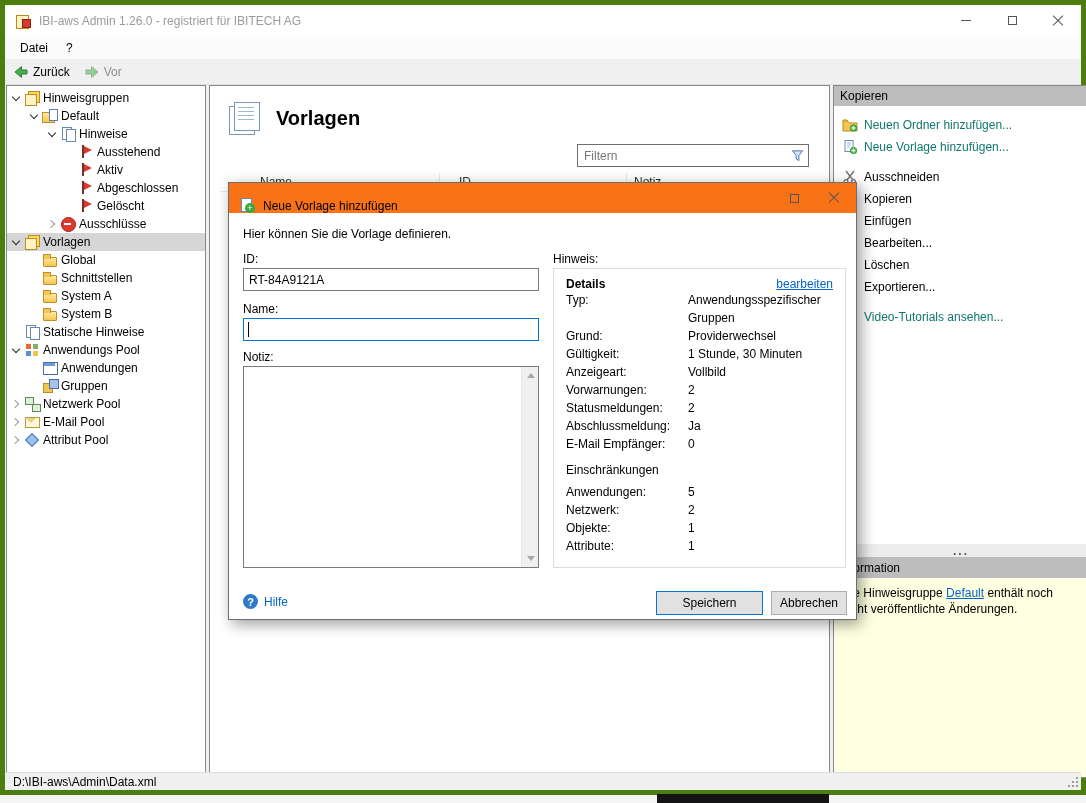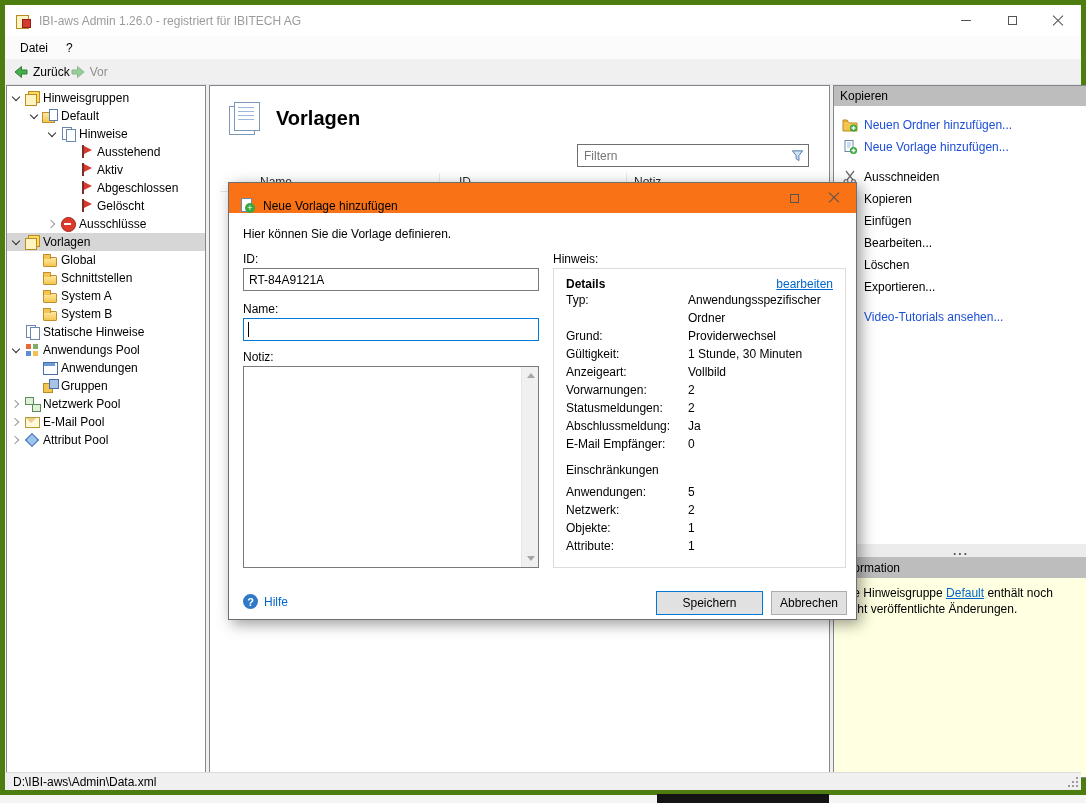--- a/index.html
+++ b/index.html
@@ -19,21 +19,21 @@
   .glyph-min{width:10px;height:1px;background:#555}
   .glyph-max{width:9px;height:9px;border:1px solid #555}
   .glyph-x{position:relative;width:12px;height:12px}
   .glyph-x::before,.glyph-x::after{content:"";position:absolute;left:-1px;top:5px;width:14px;height:1px;background:#555}
   .glyph-x::before{transform:rotate(45deg)}
   .glyph-x::after{transform:rotate(-45deg)}
 
   .menubar{height:23px;background:#fbfbfb;display:flex;align-items:center;padding-left:6px;flex:0 0 23px}
   .menu-item{padding:3px 9px}
 
-  .toolbar{height:26px;background:#f0f0f0;border-bottom:1px solid #e2e2e2;display:flex;align-items:center;padding-left:8px;flex:0 0 26px}
+  .toolbar{height:26px;background:#f0f0f0;border-bottom:1px solid #e2e2e2;display:flex;align-items:center;padding-left:8px;gap:14px;flex:0 0 26px}
   .tool-btn{display:flex;align-items:center;gap:4px}
   .tool-btn.disabled{opacity:.95}
   .tool-btn.disabled svg{opacity:.55}
   .tool-btn.disabled .tool-label{color:#8a8a8a}
 
   .main{flex:1;position:relative;background:#f0f0f0}
   .panel{position:absolute;top:0;height:693px;background:#fff;border:1px solid #828790}
   .nav-panel{left:1px;width:200px}
   .center-panel{left:204px;width:621px}
   .right-panel{left:828px;width:256px}
@@ -84,21 +84,21 @@
   .filter-input::placeholder{color:#767676}
   .filter-icon{width:22px;display:flex;justify-content:center;align-items:center}
   .thead{position:absolute;left:10px;right:10px;top:86px;height:20px;border-bottom:1px solid #e5e5e5;color:#2e2e2e}
   .th{position:absolute;top:3px}
   .th-name{left:40px}.th-id{left:239px}.th-notiz{left:414px}
   .col-sep{position:absolute;top:1px;width:1px;height:17px;background:#e8e8e8}
 
   
   .actions-list{position:absolute;left:0;top:20px;width:100%;height:438px;background:#fff;padding-top:8px}
   .act-row{height:22px;display:flex;align-items:center;padding-left:8px;gap:6px;white-space:nowrap}
-  .act-link .alabel{color:#1d4ed8}
+  .act-link .alabel{color:#0f766e}
   .act-gap{height:8px}
   .splitter{position:absolute;left:0;top:458px;width:100%;height:13px;background:#ececec;display:flex;align-items:center;justify-content:center;color:#555;font-weight:700;letter-spacing:2px;line-height:6px}
   .info-header{position:absolute;left:0;top:471px;width:100%;height:21px;background:#bdbdbd;display:flex;align-items:center;padding-left:6px}
   .info-body{position:absolute;left:0;top:492px;bottom:0;width:100%;background:#ffffe1;padding:7px 8px;line-height:16px}
   .info-link{color:#0066cc;text-decoration:underline}
 
   
   .statusbar{height:18px;background:#f0f0f0;border-top:1px solid #dcdcdc;display:flex;align-items:center;padding-left:8px;position:relative;flex:0 0 18px}
   .grip{position:absolute;right:2px;bottom:2px;width:13px;height:13px}
   .grip::before{content:"";position:absolute;right:1px;bottom:1px;width:2px;height:2px;background:#9a9a9a;box-shadow:-4px 0 0 #9a9a9a,-8px 0 0 #9a9a9a,0 -4px 0 #9a9a9a,0 -8px 0 #9a9a9a,-4px -4px 0 #9a9a9a}
@@ -455,21 +455,21 @@
   </div>
 
   <div class="fld-label lbl-hinweis">Hinweis:</div>
   <div class="details-box">
     <div class="det-head">
       <span class="det-title">Details</span>
       <span class="det-edit">bearbeiten</span>
     </div>
     <div class="det-row">
         <span class="dl">Typ:</span>
-        <span class="dv">Anwendungsspezifischer Ordner</span>
+        <span class="dv">Anwendungsspezifischer Gruppen</span>
       </div>
     <div class="det-row">
         <span class="dl">Grund:</span>
         <span class="dv">Providerwechsel</span>
       </div>
     <div class="det-row">
         <span class="dl">Gültigkeit:</span>
         <span class="dv">1 Stunde, 30 Minuten</span>
       </div>
     <div class="det-row">

